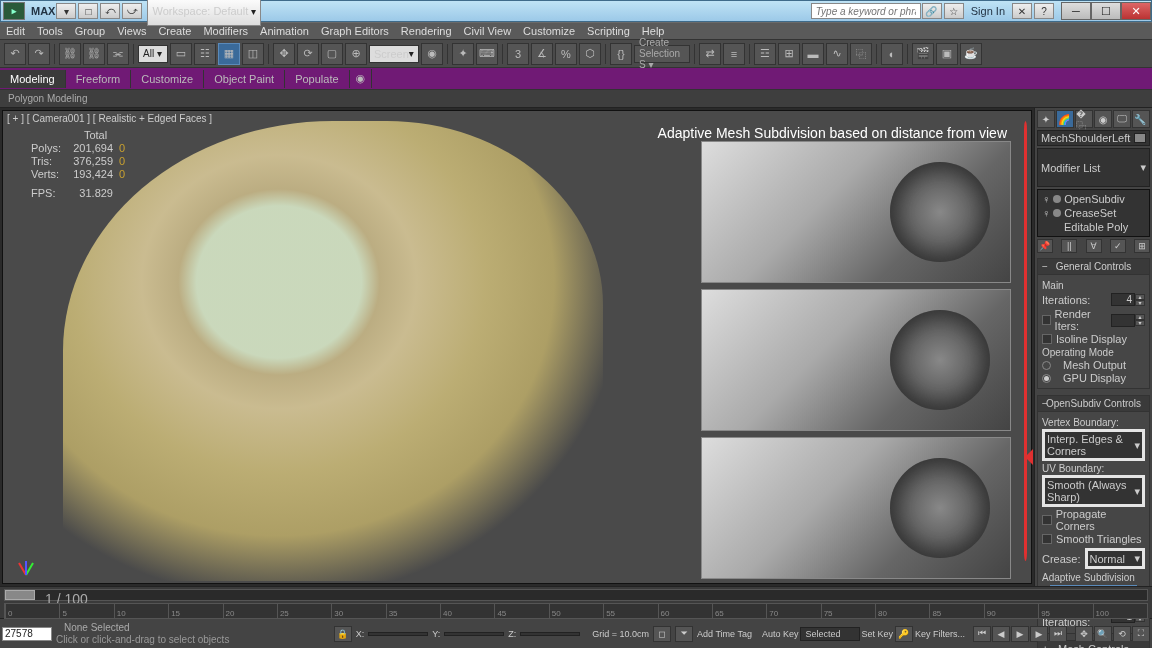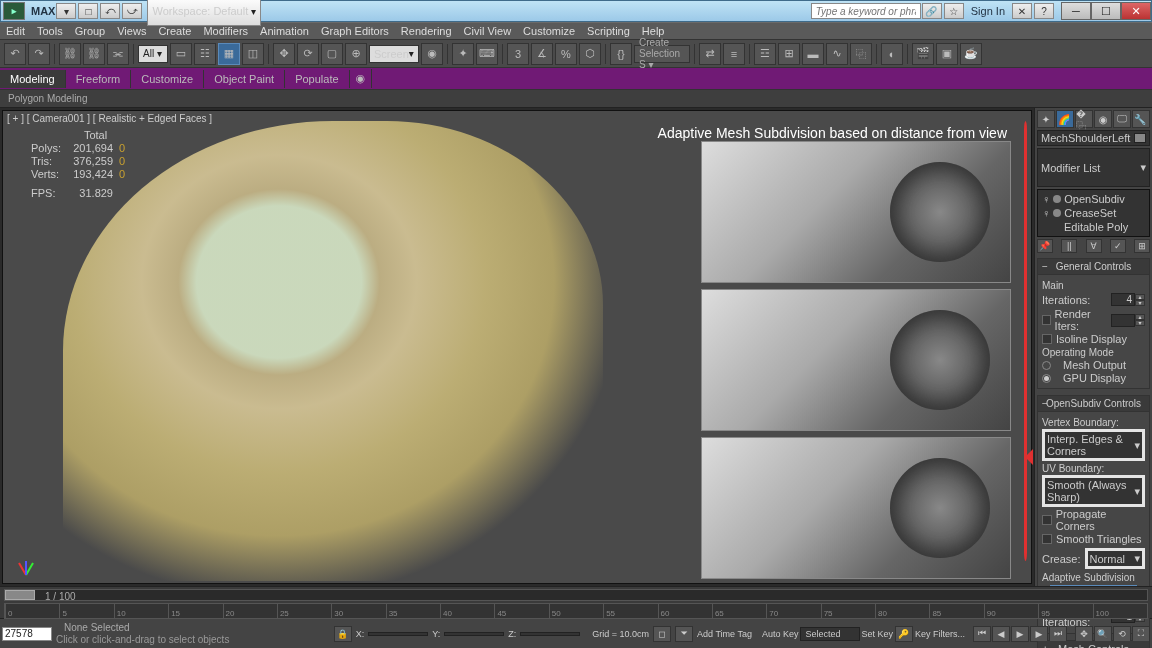--- a/index.html
+++ b/index.html
@@ -71,21 +71,21 @@
 .cmdpanel .chk .box{width:10px;height:10px;background:#333;border:1px solid #666}
 .cmdpanel .rad{display:flex;align-items:center;gap:12px;margin:1px 0}
 .cmdpanel .rad .dot{width:9px;height:9px;border:1px solid #888;border-radius:50%;position:relative}
 .cmdpanel .rad .dot.on::after{content:"";position:absolute;inset:1px;background:#ccc;border-radius:50%}
 .cmdpanel .drop{background:#333;border:3px solid #e5e5e5;padding:1px 2px;font-size:9px;display:flex;justify-content:space-between;align-items:center;margin:1px 0}
 .cmdpanel .sectlbl{font-size:10px;margin:2px 0 1px}
 .cmdpanel .adaptive-btn{background:#3a6a9a;border:1px solid #5a8aba;padding:2px;text-align:center;font-size:10px;margin:2px 8px}
 .timeline{height:32px;background:#3a3a3a;border-top:1px solid #222;position:relative}
 .timeline .slider-track{height:12px;background:#2a2a2a;border:1px solid #555;margin:2px 4px;position:relative}
 .timeline .slider-thumb{position:absolute;left:0;top:0;width:30px;height:10px;background:#888;border:1px solid #aaa}
-.timeline .frame-lbl{position:absolute;left:40px;top:1px;font-size:10px;color:#aaa}
+.timeline .frame-lbl{position:absolute;left:40px;top:1px;font-size:14px;color:#aaa}
 .timeline .ruler{height:16px;background:#333;margin:0 4px;position:relative;border:1px solid #555;display:flex}
 .timeline .tick{flex:1;border-left:1px solid #555;font-size:8px;color:#888;padding-left:2px;display:flex;align-items:flex-end}
 .statusbar{height:30px;background:#444;display:flex;align-items:center;border-top:1px solid #222;gap:4px;padding:0 2px}
 .statusbar .frame-input{width:50px;height:14px;background:#fff;color:#222;border:1px solid #888;font-size:10px;padding:0 2px}
 .statusbar .sel{flex:0 0 auto;color:#aaa;font-size:10px;padding:0 8px}
 .statusbar .hint{color:#999;font-size:10px}
 .statusbar .coord{background:#333;border:1px solid #222;padding:1px 4px;font-size:9px;width:60px}
 .statusbar .sbtn{width:18px;height:16px;background:#555;border:1px solid #333;display:flex;align-items:center;justify-content:center;font-size:9px}
 .statusbar .key-combo{background:#333;border:1px solid #222;padding:1px 4px;font-size:9px;width:60px}
 </style>

